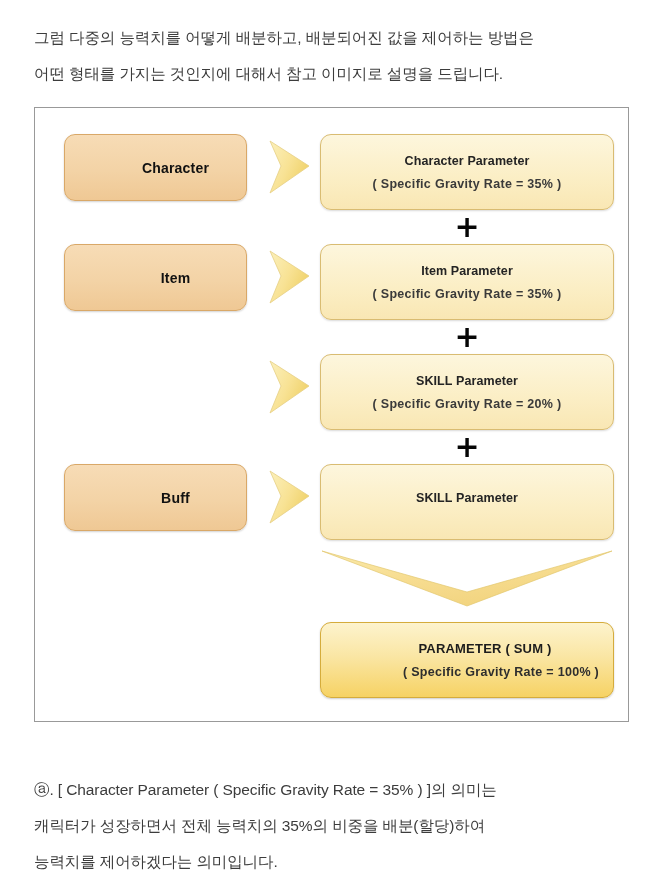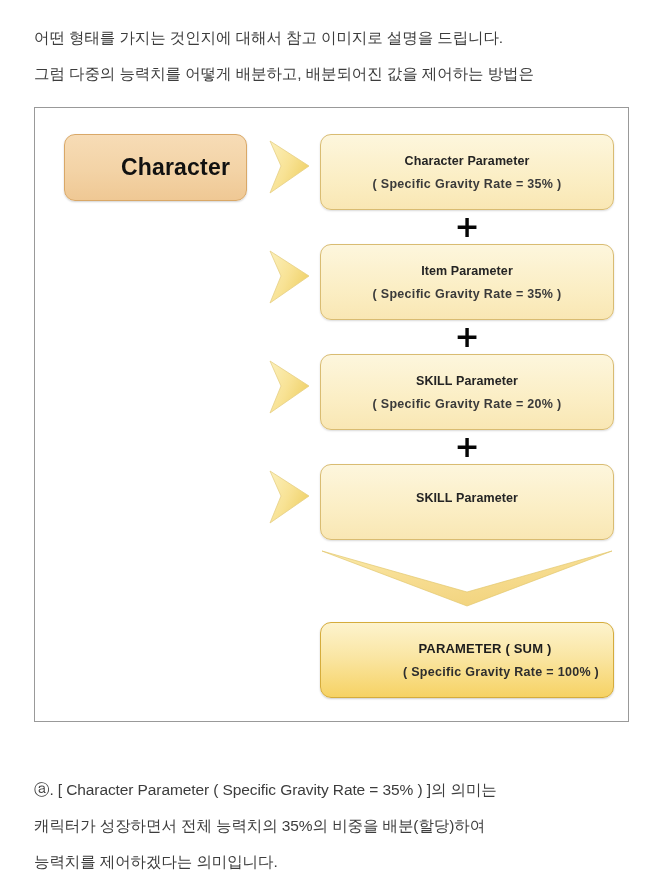--- a/index.html
+++ b/index.html
@@ -60,21 +60,21 @@
     border: 1px solid #d9a868;
     border-radius: 11px;
     background: linear-gradient(to bottom, #f7dcb6 0%, #f3d3a6 55%, #efc894 100%);
     box-shadow: 0 1px 2px rgba(0,0,0,0.18);
     display: flex;
     align-items: center;
     justify-content: center;
     box-sizing: border-box;
   }
   .src-box .label {
-    font-size: 23px;
+    font-size: 14px;
     font-weight: bold;
     color: #111111;
     letter-spacing: 0.2px;
     margin-left: 40px;
   }
 
   
   .chevron {
     position: absolute;
     left: 228px;
@@ -166,22 +166,22 @@
     font-weight: bold;
     color: #2e2e2e;
     letter-spacing: 0.3px;
     margin-left: 32px;
   }
 </style>
 </head>
 <body>
 
 <div class="para" id="intro-para">
+  <span class="line">그럼 다중의 능력치를 어떻게 배분하고, 배분되어진 값을 제어하는 방법은</span>
   <span class="line">어떤 형태를 가지는 것인지에 대해서 참고 이미지로 설명을 드립니다.</span>
-  <span class="line">그럼 다중의 능력치를 어떻게 배분하고, 배분되어진 값을 제어하는 방법은</span>
 </div>
 
 <div id="diagram">
 
   <div class="row" style="top:26px;">
     <div class="src-box">
       <span class="label">Character</span>
     </div>
     <span class="chevron">
       <svg width="52" height="58" viewBox="0 0 52 58">
@@ -196,20 +196,23 @@
       </svg>
     </span>
     <div class="param-box">
       <span class="pline1">Character Parameter</span>
       <span class="pline2">( Specific Gravity Rate = 35% )</span>
     </div>
   </div>
   <div class="plus" style="top:104px;">+</div>
 
   <div class="row" style="top:136px;">
+    <div class="src-box">
+      <span class="label">Item</span>
+    </div>
     <span class="chevron">
       <svg width="52" height="58" viewBox="0 0 52 58">
         <path d="M7 3 L46 28 L7 55 L18 28 Z" fill="url(#chg1)" stroke="#e6cf84" stroke-width="0.8"></path>
       </svg>
     </span>
     <div class="param-box">
       <span class="pline1">Item Parameter</span>
       <span class="pline2">( Specific Gravity Rate = 35% )</span>
     </div>
   </div>
@@ -222,20 +225,23 @@
       </svg>
     </span>
     <div class="param-box">
       <span class="pline1">SKILL Parameter</span>
       <span class="pline2">( Specific Gravity Rate = 20% )</span>
     </div>
   </div>
   <div class="plus" style="top:324px;">+</div>
 
   <div class="row" style="top:356px;">
+    <div class="src-box">
+      <span class="label">Buff</span>
+    </div>
     <span class="chevron">
       <svg width="52" height="58" viewBox="0 0 52 58">
         <path d="M7 3 L46 28 L7 55 L18 28 Z" fill="url(#chg1)" stroke="#e6cf84" stroke-width="0.8"></path>
       </svg>
     </span>
     <div class="param-box">
       <span class="pline1">SKILL Parameter</span>
     </div>
   </div>
 

